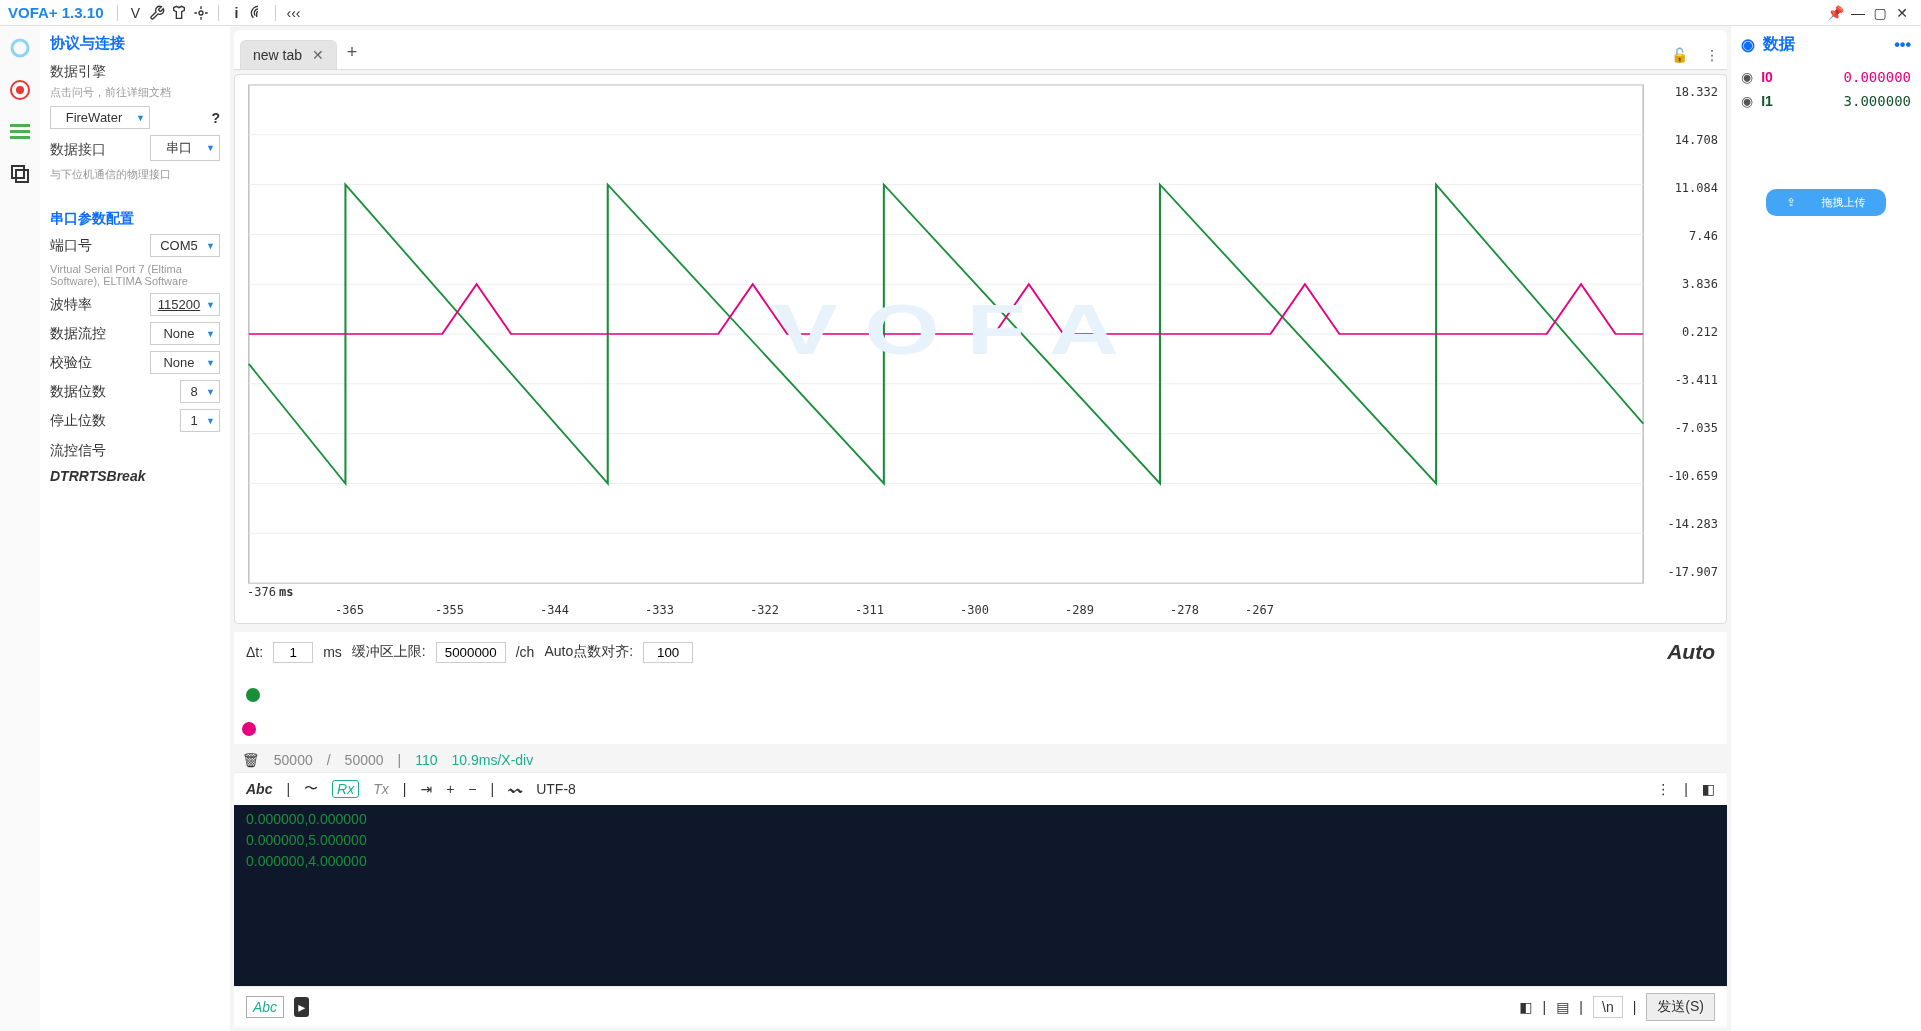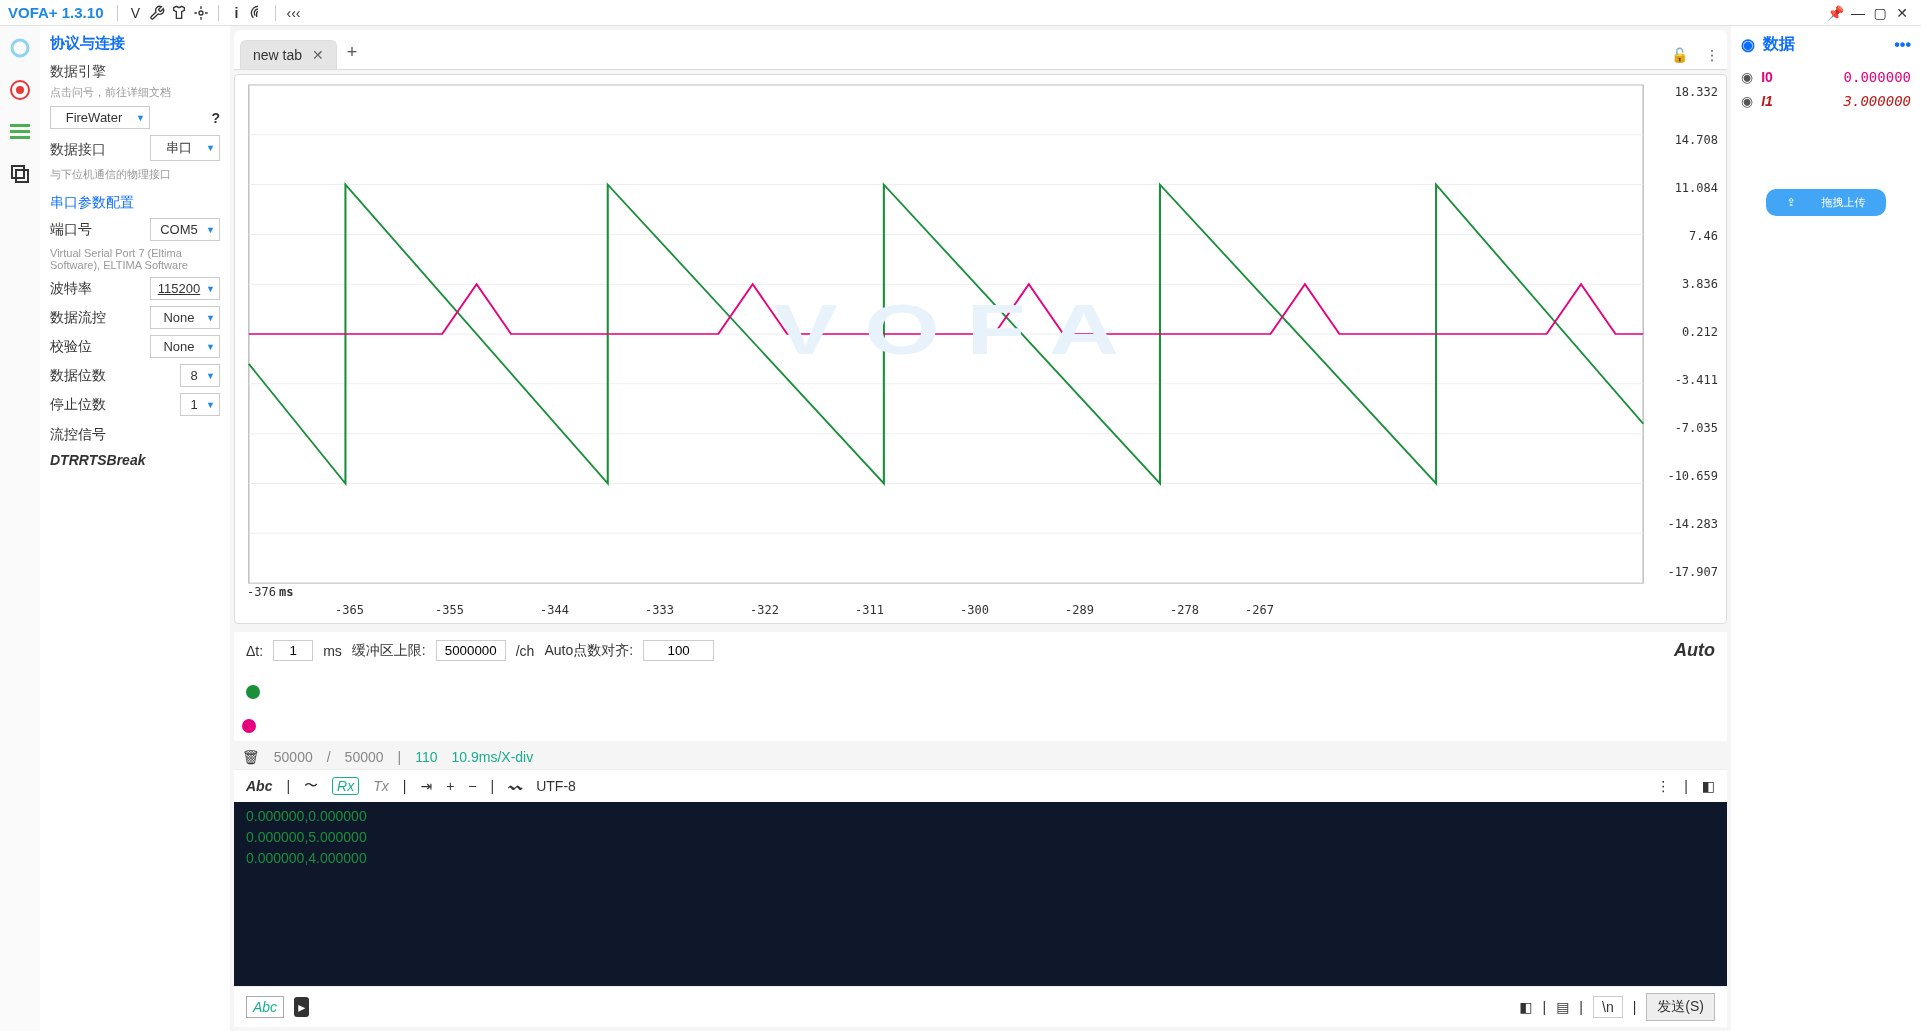--- a/index.html
+++ b/index.html
@@ -14,36 +14,36 @@
 .iconbar .ib { width: 28px; height: 28px; display: flex; align-items: center; justify-content: center; cursor: pointer; }
 .sidebar { width: 190px; padding: 8px 10px; }
 .sidebar .hdr { color: #0d6efd; font-weight: 600; font-size: 15px; margin-bottom: 10px; }
 .sidebar .sec-title { font-size: 14px; color: #404040; margin-top: 4px; }
 .sidebar .hint { font-size: 11px; color: #999; margin: 4px 0 6px; }
 .sidebar .row { display: flex; align-items: center; justify-content: space-between; margin: 6px 0; }
 .sidebar .sel { border: 1px solid #ccc; background: #fff; padding: 3px 18px 3px 6px; font-size: 13px; position: relative; min-width: 70px; text-align: center; }
 .sidebar .sel::after { content: "▼"; color: #1e88e5; font-size: 9px; position: absolute; right: 4px; top: 50%; transform: translateY(-50%); }
 .sidebar .sel.wide { min-width: 100px; }
 .sidebar .q { margin-left: 8px; font-weight: bold; }
-.sidebar .blue-hdr { color: #0d6efd; font-weight: 400; margin: 12px 0 6px; }
+.sidebar .blue-hdr { color: #0d6efd; font-weight: 700; margin: 28px 0 6px; }
 .sidebar .sig-row { display: flex; font-style: italic; font-weight: 600; margin-top: 8px; }
 .center { flex: 1; display: flex; flex-direction: column; background: #f5f5f5; }
 .tabbar { height: 40px; background: #fff; display: flex; align-items: flex-end; border-bottom: 1px solid #ddd; margin: 4px 4px 0; border-radius: 6px 6px 0 0; }
 .tab { background: #e5e5e5; border: 1px solid #ddd; border-bottom: none; border-radius: 6px 6px 0 0; padding: 6px 12px; display: flex; align-items: center; gap: 10px; margin-left: 6px; font-size: 14px; }
 .tab .x { color: #666; cursor: pointer; }
 .tabbar .plus { margin-left: 10px; font-size: 18px; color: #555; cursor: pointer; padding-bottom: 6px; }
 .tabbar .spacer { flex: 1; }
 .tabbar .rico { padding: 0 8px 6px; color: #555; cursor: pointer; }
 .chart-area { background: #fff; margin: 4px; border: 1px solid #ddd; border-radius: 4px; position: relative; height: 550px; }
 .chart-svg { width: 100%; height: 100%; }
 .chart-area .ylabel { position: absolute; right: 8px; font-size: 12px; color: #333; font-family: Consolas, monospace; }
 .chart-area .xlabel { position: absolute; bottom: 6px; font-size: 12px; color: #333; font-family: Consolas, monospace; }
 .ctrlbar { background: #fff; margin: 4px; padding: 8px 12px; display: flex; flex-wrap: wrap; align-items: center; gap: 10px; font-size: 14px; }
 .ctrlbar input { width: 70px; border: 1px solid #ccc; padding: 2px 4px; text-align: center; }
-.ctrlbar .auto { margin-left: auto; font-style: italic; font-weight: 600; font-size: 18px; }
+.ctrlbar .auto { margin-left: auto; font-style: italic; font-weight: 600; font-size: 21px; }
 .ctrlbar .dots { width: 14px; height: 14px; border-radius: 50%; display: inline-block; }
 .stats { width: 100%; display: flex; align-items: center; gap: 14px; padding: 4px 12px; font-family: Consolas, monospace; color: #888; }
 .stats .c1 { color: #1aae8f; }
 .rxbar { background: #fff; margin: 0 4px; padding: 6px 12px; display: flex; align-items: center; gap: 14px; border-top: 1px solid #eee; }
 .rxbar .rx { color: #1aae8f; font-style: italic; border: 1px solid #1aae8f; border-radius: 3px; padding: 0 4px; }
 .rxbar .tx { color: #888; font-style: italic; }
 .rxbar .spacer { flex: 1; }
 .datalog { background: #0f172a; margin: 0 4px; padding: 4px 12px; font-family: Consolas, monospace; color: #1a8f3a; line-height: 1.5; flex: 1; overflow: hidden; }
 .sendbar { background: #fff; margin: 0 4px 4px; padding: 6px 12px; display: flex; align-items: center; gap: 10px; border-top: 1px solid #eee; }
 .sendbar .abc { color: #1aae8f; font-style: italic; border: 1px solid #aaa; padding: 2px 6px; }
@@ -51,21 +51,21 @@
 .sendbar .opt { border: 1px solid #ccc; padding: 2px 8px; }
 .sendbar .btn { background: #eee; border: 1px solid #bbb; padding: 4px 10px; cursor: pointer; }
 .rightpanel { width: 190px; padding: 8px 10px; }
 .rightpanel .hdr { display: flex; align-items: center; gap: 8px; color: #0d6efd; font-weight: 600; font-size: 16px; margin-bottom: 14px; }
 .rightpanel .hdr .spacer { flex: 1; }
 .rightpanel .drow { display: flex; align-items: center; gap: 8px; margin: 8px 0; font-family: Consolas, monospace; }
 .rightpanel .drow .lbl { font-weight: bold; }
 .rightpanel .drow .spacer { flex: 1; }
 .rightpanel .drow .val { font-family: Consolas, monospace; }
 .rightpanel .i0 .lbl, .rightpanel .i0 .val { color: #e6007e; }
-.rightpanel .i1 .lbl, .rightpanel .i1 .val { color: #b91c1c; font-style: italic; }
+.rightpanel .i1 .lbl, .rightpanel .i1 .val { color: #14532d; }
 .rightpanel .uploadbtn { margin-top: 80px; display: flex; justify-content: center; }
 .rightpanel .uploadbtn span { background: #42a5f5; color: #fff; font-size: 11px; padding: 3px 10px; border-radius: 10px; display: flex; align-items: center; gap: 6px; }
 </style>
 </head>
 <body>
 
 <div class="titlebar">
   <span class="brand">VOFA+ 1.3.10</span>
   <span class="divider"></span>
   <span class="ticon">V</span>
@@ -238,21 +238,21 @@
     </div>
 
     <div class="ctrlbar">
       <span>Δt:</span>
       <input style="width: 40px;" value="1">
       <span>ms</span>
       <span>缓冲区上限:</span>
       <input value="5000000" style="">
       <span>/ch</span>
       <span>Auto点数对齐:</span>
-      <input style="width: 71px;" value="100">
+      <input style="width: 50px;" value="100">
       <span class="auto">Auto</span>
       <div style="width:100%;height:4px"></div>
       <span class="dots" style="background:#1a8f3a"></span>
       <div style="width:100%;height:0"></div>
       <span class="dots" style="background:#e6007e;margin-left:-4px"></span>
     </div>
     <div class="stats">
       <span style="color:#333">🗑</span>
       <span>50000</span>
       <span>/</span>

